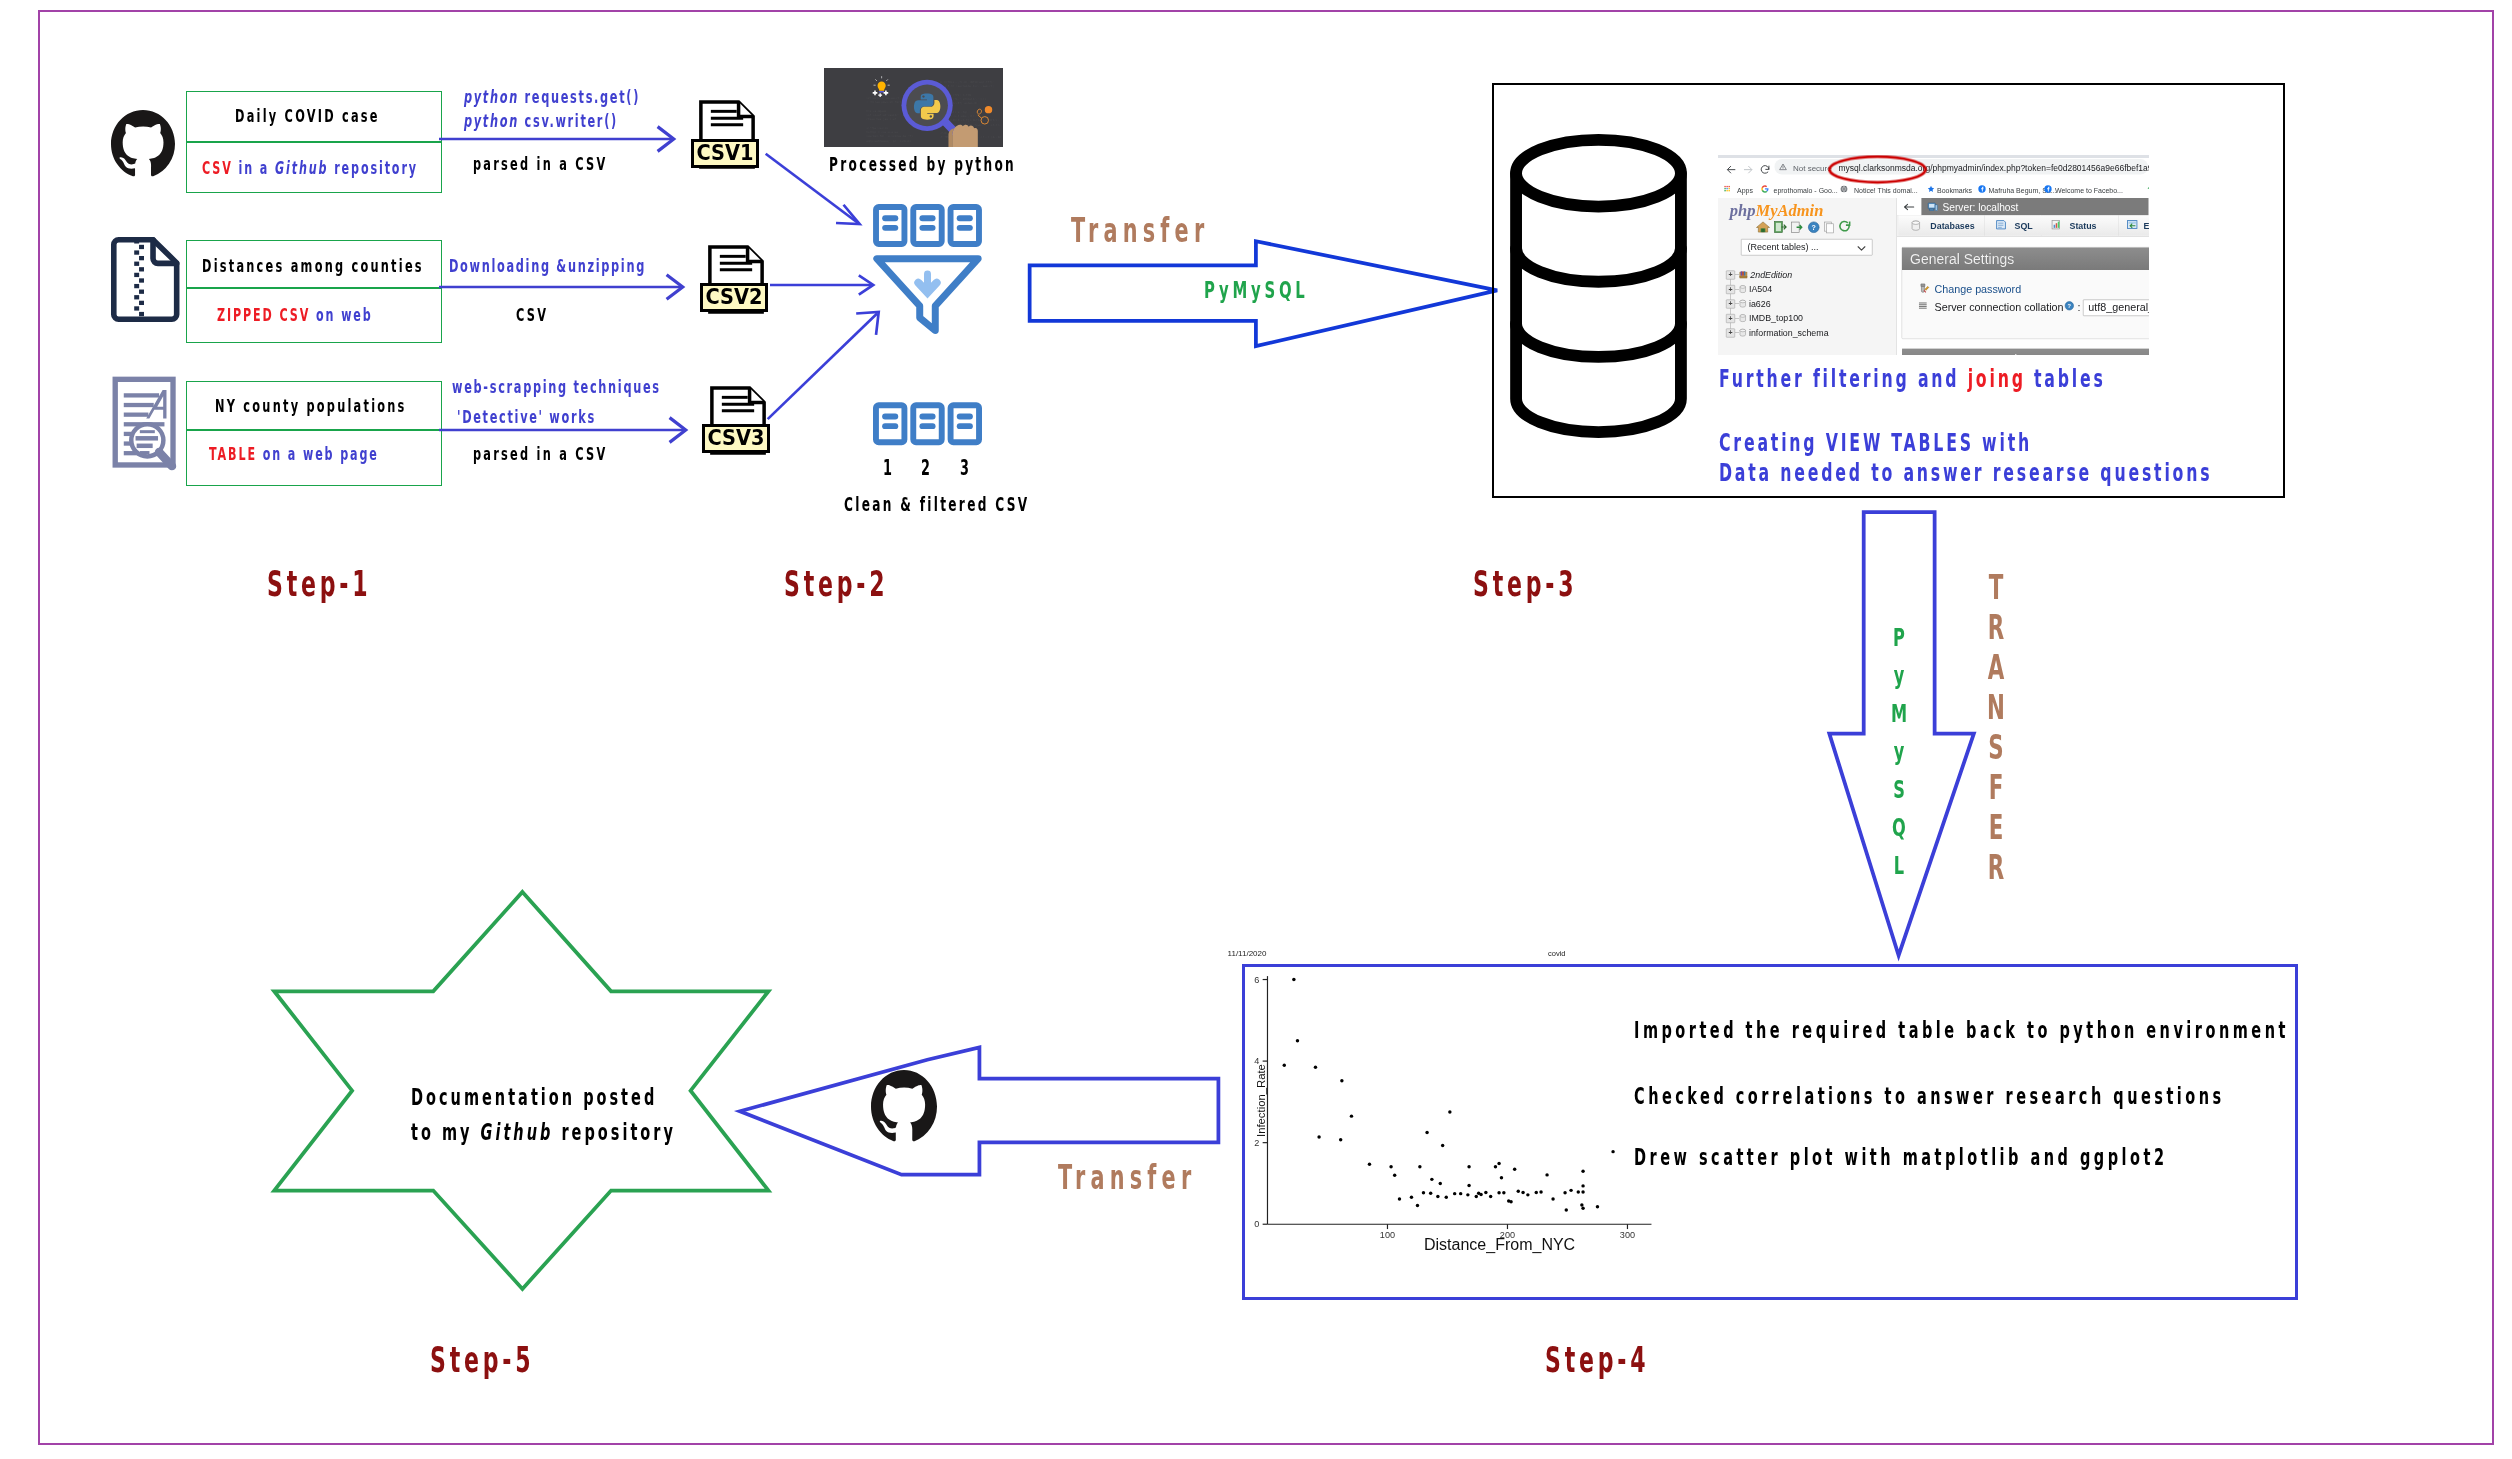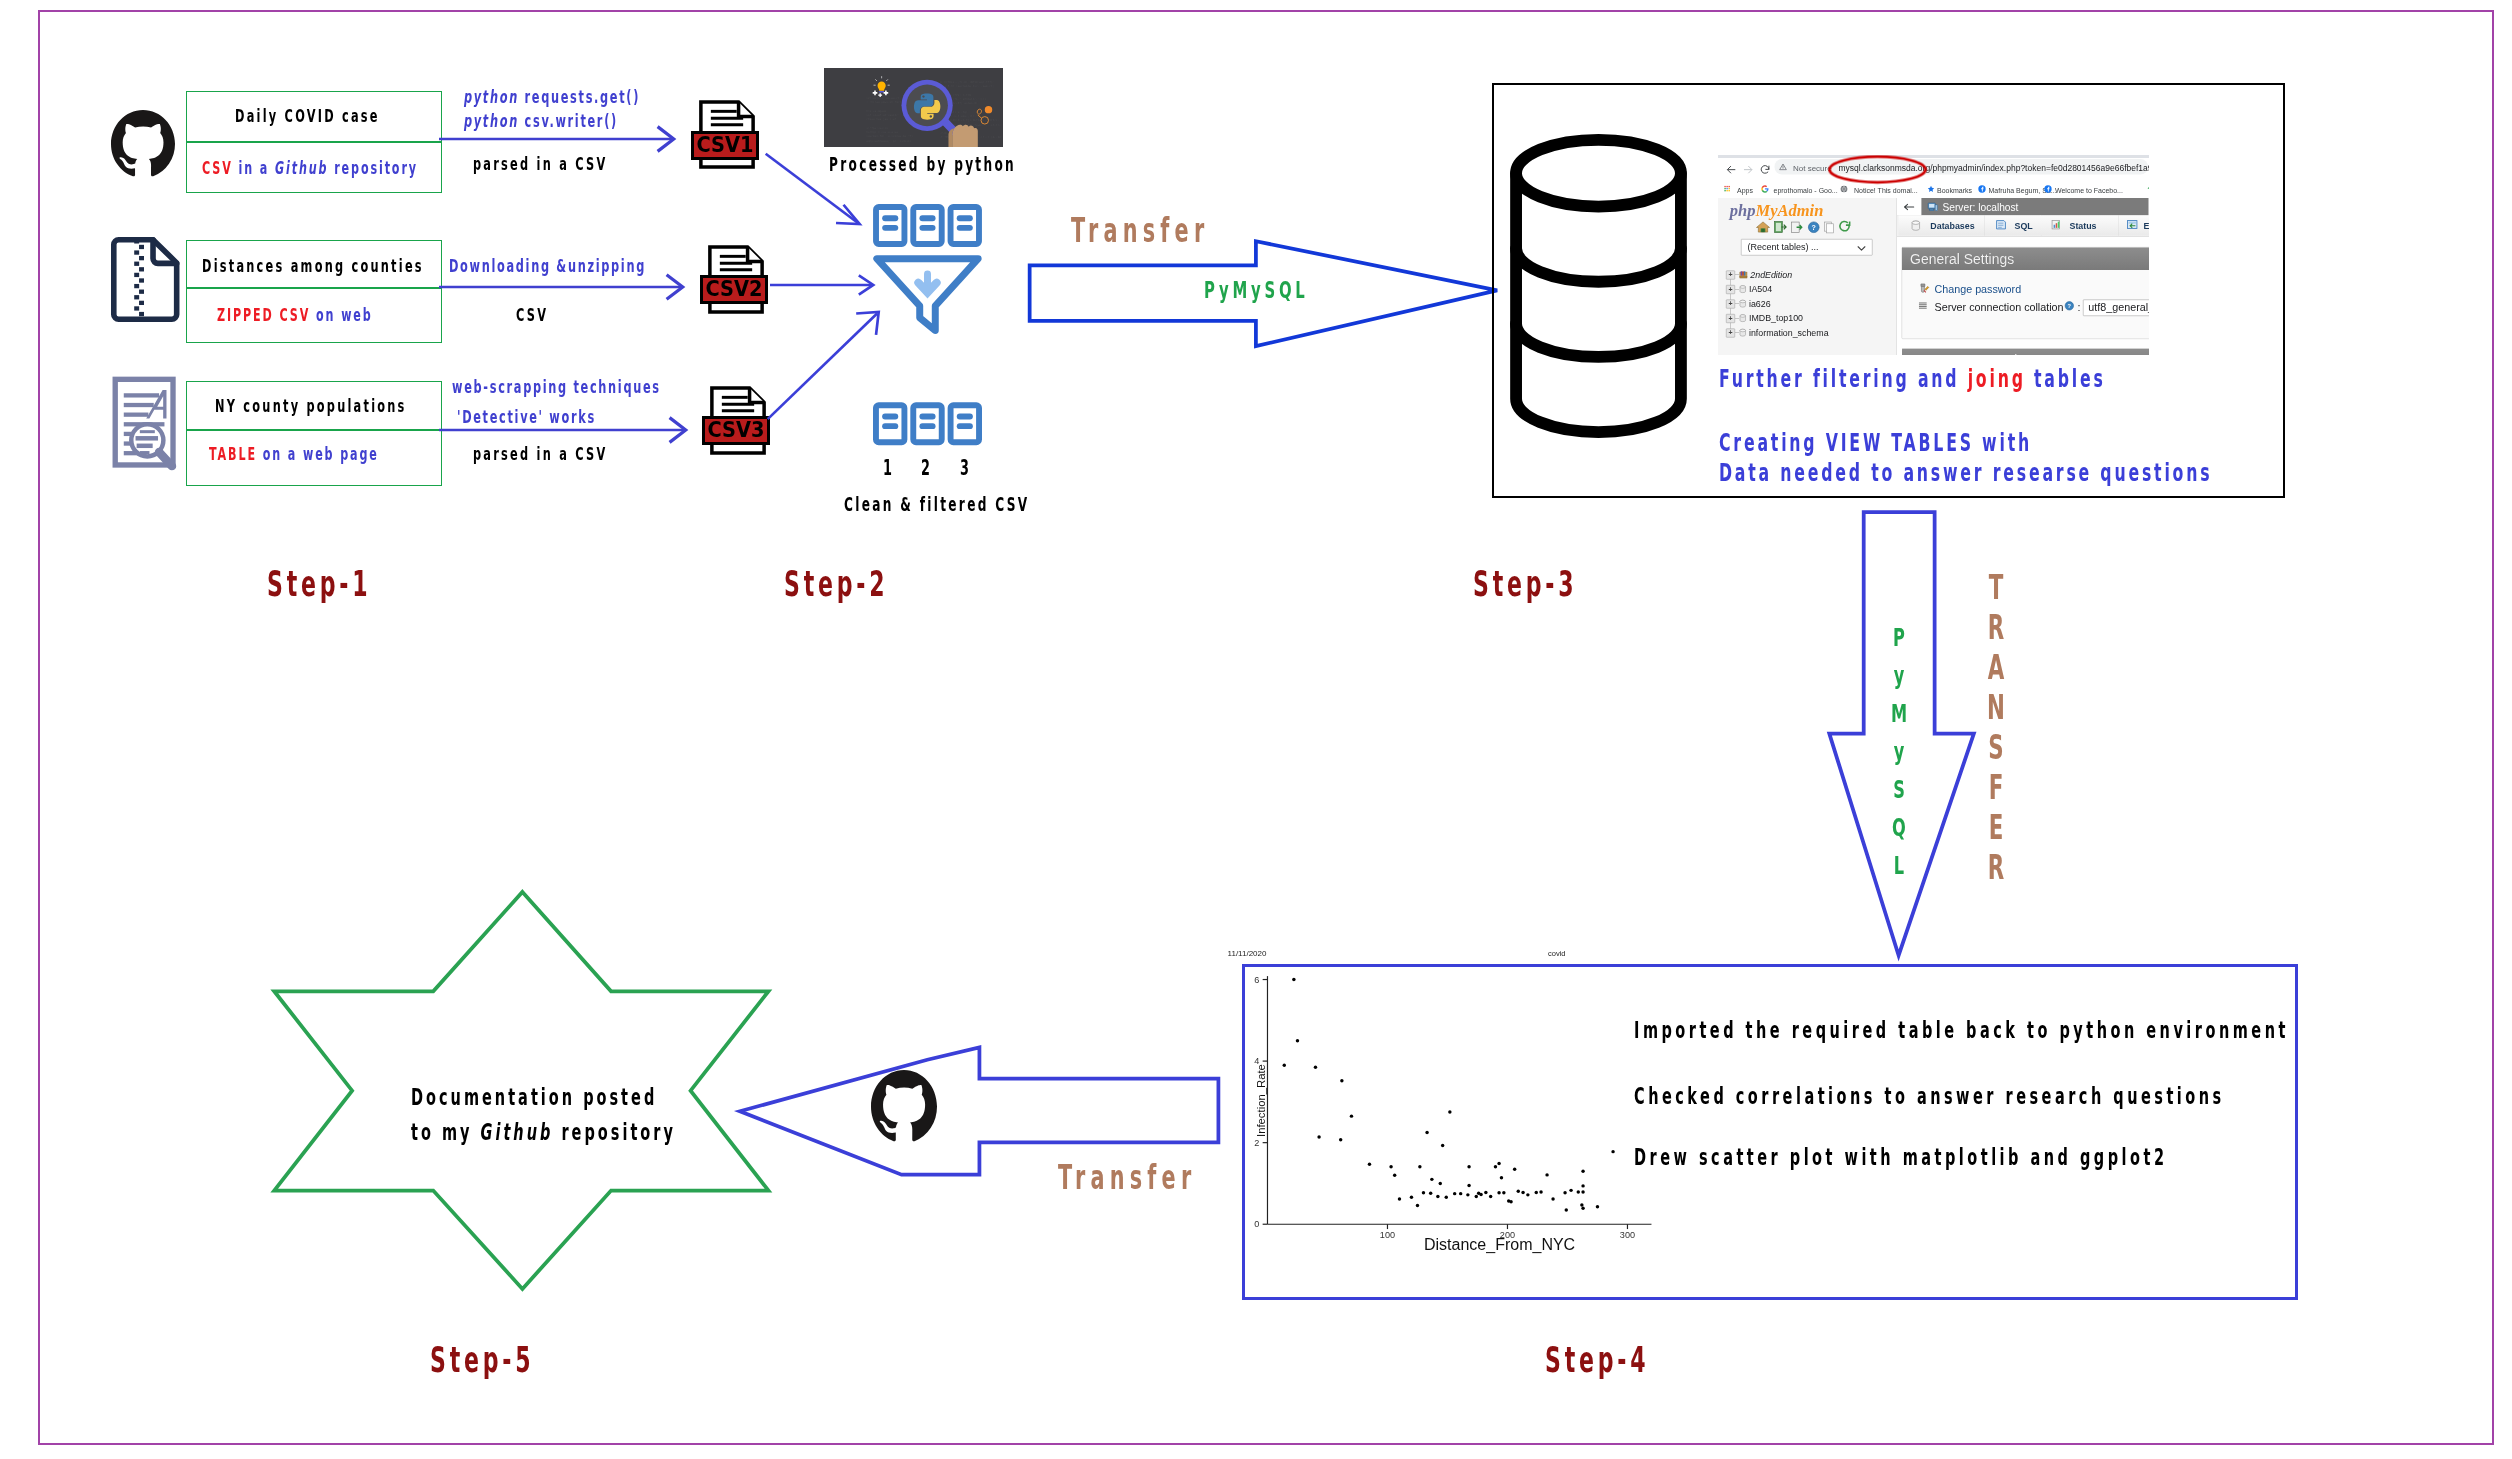--- a/index.html
+++ b/index.html
@@ -28,22 +28,22 @@
   .pymysql{font-size:23.6px;letter-spacing:5.4px;color:#20a44c;}
   .dbnote{font-size:25px;letter-spacing:4px;color:#3b3fd8;}
   .starlbl{font-size:23px;letter-spacing:4.3px;color:#000;}
   .vstack{position:absolute;font-weight:bold;line-height:1;text-align:center;width:28px;}
   .vstack span{display:block;transform:scaleX(0.72);}
   .vstack.xfer span{height:40px;line-height:40px;}
   .vstack.pymysql span{height:38px;line-height:38px;}
   .s4line{font-size:23px;letter-spacing:5px;color:#000;}
   .csvicon{position:absolute;}
   .csvicon svg{position:absolute;left:7.5px;top:0;}
-  .csvlabel{position:absolute;background:#b91c1c;border:3.2px solid #000;box-sizing:border-box;
-            display:flex;align-items:center;justify-content:center;}
+  .csvlabel{position:absolute;background:#fef9c3;border:3.2px solid #000;box-sizing:border-box;
+            display:flex;align-items:center;justify-content:center;margin-top:8px;}
   .csvtxt{font-family:"DejaVu Sans","DejaVu Sans Condensed",sans-serif;font-weight:bold;
           font-size:20.4px;color:#000;line-height:1;letter-spacing:0px;
           transform:scaleX(0.95);}
   
   .bsc{position:absolute;left:0;top:0;width:862px;height:400px;
        transform:scale(0.5);transform-origin:left top;
        font-family:"Liberation Sans",sans-serif;}
   .bsc .abs{position:absolute;}
   .omnibox{background:#f1f3f4;border-radius:15px;}
   .notsecure{font-size:16px;color:#5f6368;}

